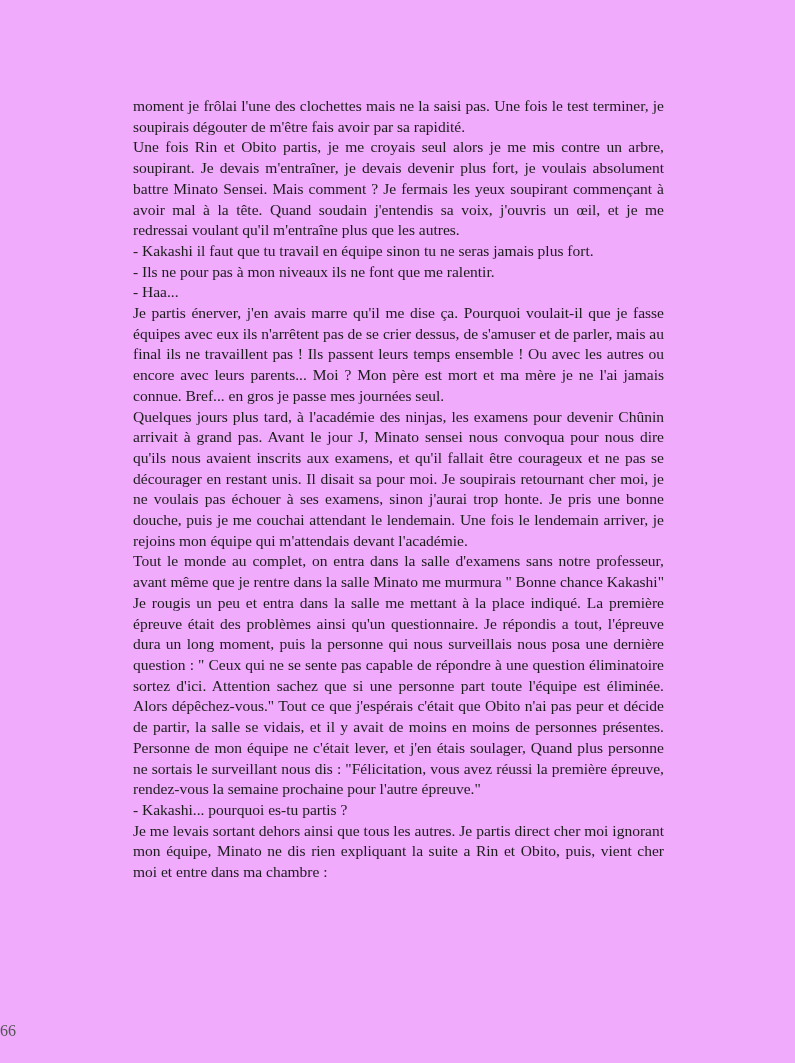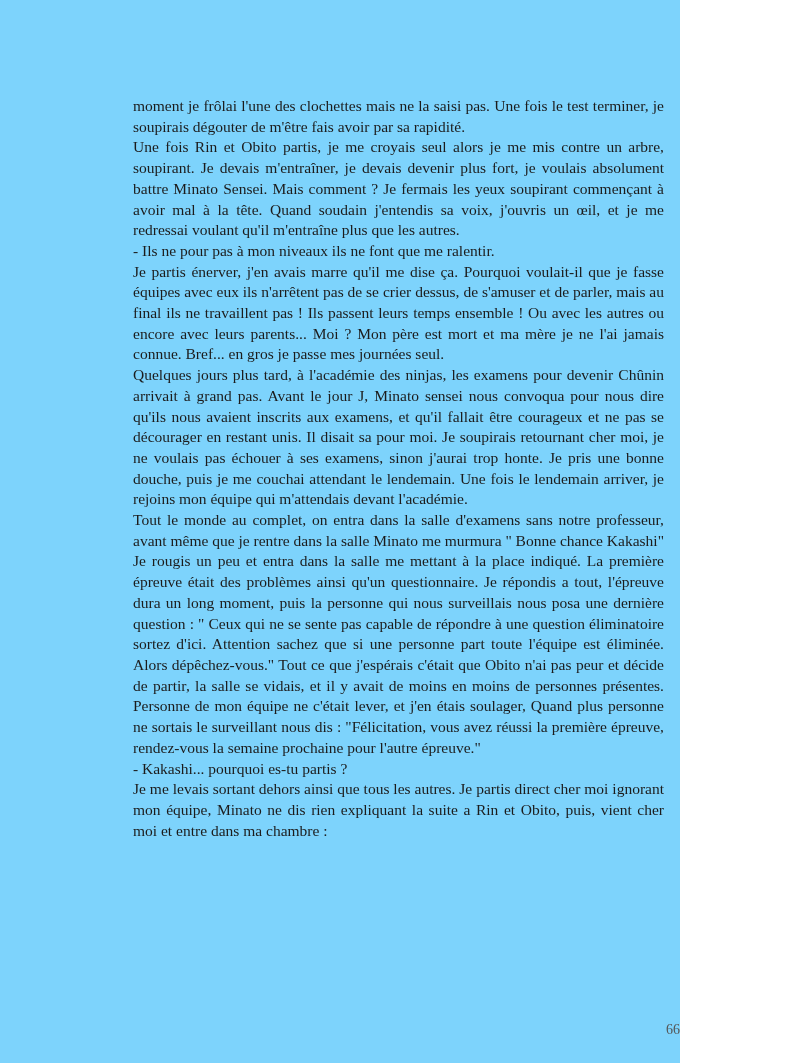--- a/index.html
+++ b/index.html
@@ -3,23 +3,23 @@
 <meta charset="utf-8">
 <style>
   * { box-sizing: border-box; }
   html, body {
     margin: 0;
     padding: 0;
     background: #ffffff;
   }
   .page {
     position: relative;
-    width: 680px;
+    width: 795px;
     height: 1063px;
-    background: #7dd3fc;
+    background: #f0abfc;
     font-family: "Liberation Serif", "DejaVu Serif", serif;
     overflow: hidden;
   }
   .text-block {
     position: absolute;
     left: 133px;
     top: 96px;
     width: 531px;
     font-size: 15.5px;
     line-height: 20.7px;
@@ -28,33 +28,35 @@
   }
   .paragraph {
     margin: 0;
     padding: 0;
   }
   .page-number {
     position: absolute;
     top: 1022px;
     left: 0;
     width: 100%;
-    text-align: right;
-    font-size: 14px;
+    text-align: left;
+    font-size: 16px;
     color: #555555;
   }
 </style>
 </head>
 <body>
 
 <div class="page">
   <div class="text-block">
     <p class="paragraph">moment je frôlai l'une des clochettes mais ne la saisi pas. Une fois le test terminer, je soupirais dégouter de m'être fais avoir par sa rapidité.</p>
     <p class="paragraph">Une fois Rin et Obito partis, je me croyais seul alors je me mis contre un arbre, soupirant. Je devais m'entraîner, je devais devenir plus fort, je voulais absolument battre Minato Sensei. Mais comment ? Je fermais les yeux soupirant commençant à avoir mal à la tête. Quand soudain j'entendis sa voix, j'ouvris un œil, et je me redressai voulant qu'il m'entraîne plus que les autres.</p>
+    <p class="paragraph">- Kakashi il faut que tu travail en équipe sinon tu ne seras jamais plus fort.</p>
     <p class="paragraph">- Ils ne pour pas à mon niveaux ils ne font que me ralentir.</p>
+    <p class="paragraph">- Haa...</p>
     <p class="paragraph">Je partis énerver, j'en avais marre qu'il me dise ça. Pourquoi voulait-il que je fasse équipes avec eux ils n'arrêtent pas de se crier dessus, de s'amuser et de parler, mais au final ils ne travaillent pas ! Ils passent leurs temps ensemble ! Ou avec les autres ou encore avec leurs parents... Moi ? Mon père est mort et ma mère je ne l'ai jamais connue. Bref... en gros je passe mes journées seul.</p>
     <p class="paragraph">Quelques jours plus tard, à l'académie des ninjas, les examens pour devenir Chûnin arrivait à grand pas. Avant le jour J, Minato sensei nous convoqua pour nous dire qu'ils nous avaient inscrits aux examens, et qu'il fallait être courageux et ne pas se décourager en restant unis. Il disait sa pour moi.  Je soupirais retournant cher moi, je ne voulais pas échouer à ses examens, sinon j'aurai trop honte. Je pris une bonne douche, puis je me couchai attendant le lendemain. Une fois le lendemain arriver, je rejoins mon équipe qui m'attendais devant l'académie.</p>
     <p class="paragraph">Tout le monde au complet, on entra dans la salle d'examens sans notre professeur, avant même que je rentre dans la salle Minato me murmura " Bonne chance Kakashi" Je rougis un peu et entra dans la salle me mettant à la place indiqué.  La première épreuve était des problèmes ainsi qu'un questionnaire. Je répondis a tout, l'épreuve dura un long moment, puis la personne qui nous surveillais nous posa une dernière question : " Ceux qui ne se sente pas capable de répondre à une question éliminatoire sortez d'ici. Attention sachez que si une personne part toute l'équipe est éliminée. Alors dépêchez-vous." Tout ce que j'espérais c'était que Obito n'ai pas peur et décide de partir, la salle se vidais, et il y avait de moins en moins de personnes présentes. Personne de mon équipe ne c'était lever, et j'en étais soulager, Quand plus personne ne sortais le surveillant nous dis : "Félicitation, vous avez réussi la première épreuve, rendez-vous la semaine prochaine pour l'autre épreuve."</p>
     <p class="paragraph">- Kakashi... pourquoi es-tu partis ?</p>
     <p class="paragraph">Je me levais sortant dehors ainsi que tous les autres. Je partis direct cher moi ignorant mon équipe, Minato ne dis rien expliquant la suite a Rin et Obito, puis, vient cher moi et entre dans ma chambre :</p>
   </div>
   <div class="page-number">66</div>
 </div>
 
 </body></html>

